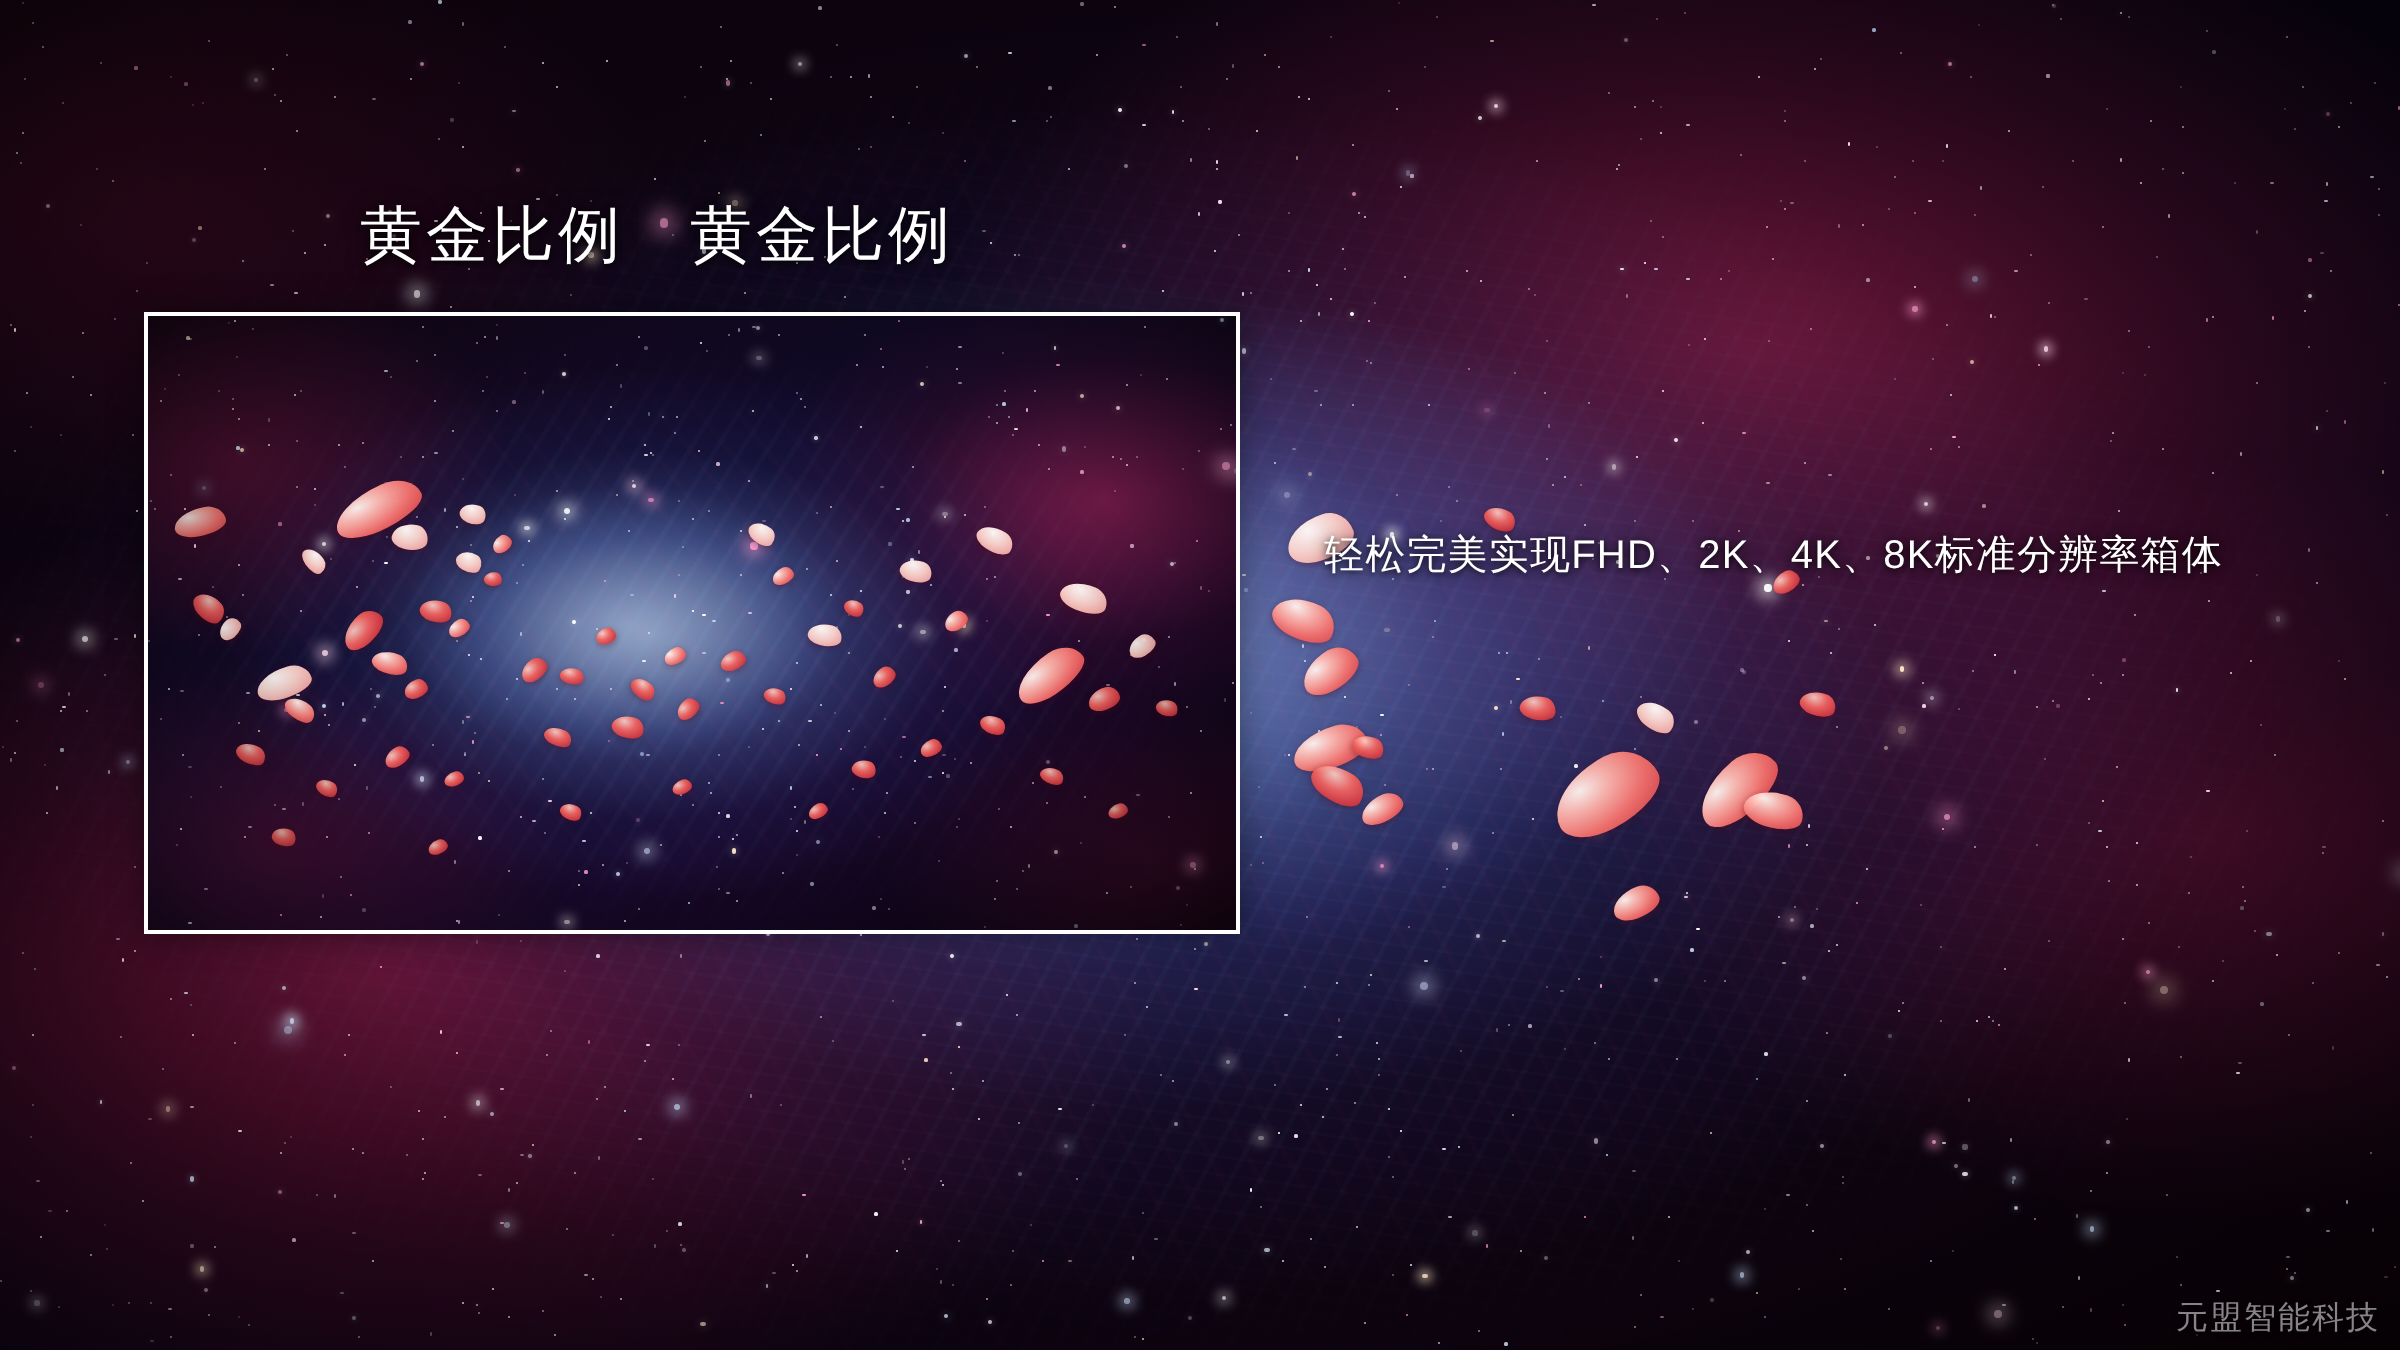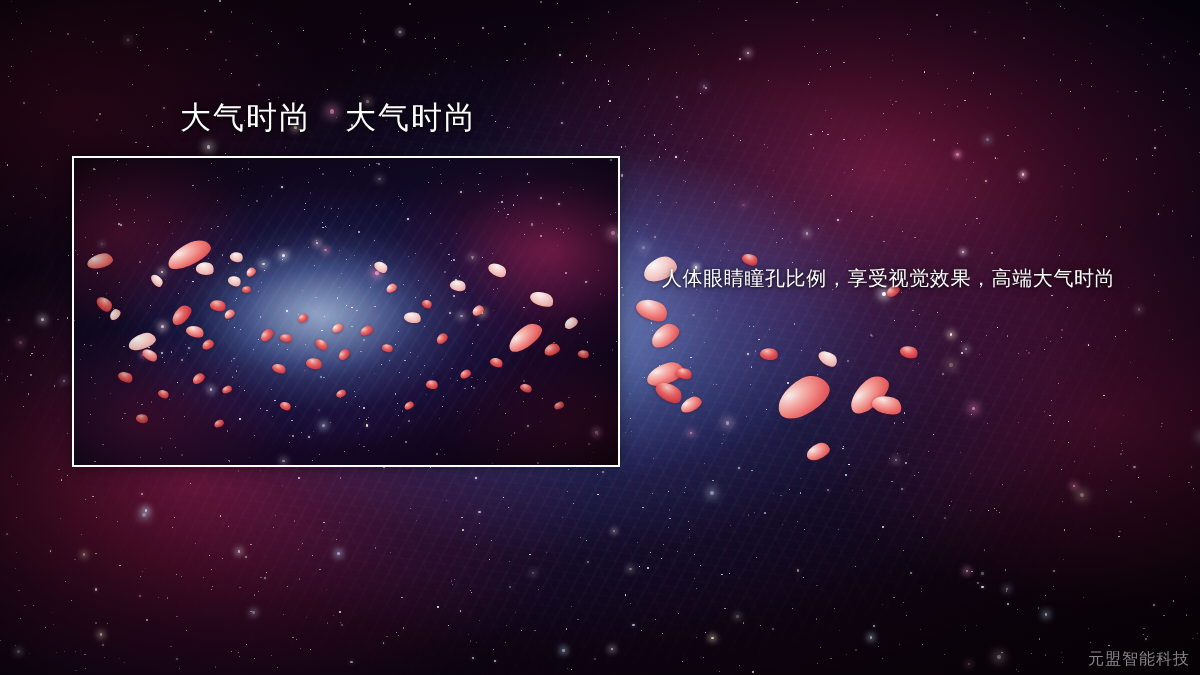--- a/index.html
+++ b/index.html
@@ -1404,21 +1404,21 @@
       <div class="star" style="left: 946.5px; top: 188.8px; width: 1.1px; height: 1.1px; background: rgb(220, 233, 255); opacity: 0.3;"></div>
       <div class="star" style="left: 797.1px; top: 520.8px; width: 1.1px; height: 1.1px; background: rgb(255, 159, 208); opacity: 0.68;"></div>
       <div class="star" style="left: 96.1px; top: 51.5px; width: 1.3px; height: 1.3px; background: rgb(255, 159, 208); opacity: 0.35;"></div>
       <div class="star" style="left: 538.2px; top: 589px; width: 1px; height: 1px; background: rgb(255, 217, 236); opacity: 0.55;"></div>
       <div class="star" style="left: 700px; top: 565.1px; width: 0.8px; height: 0.8px; background: rgb(255, 255, 255); opacity: 0.93;"></div>
       <div class="star" style="left: 902px; top: 80.3px; width: 0.8px; height: 0.8px; background: rgb(255, 217, 236); opacity: 0.45;"></div>
       <div class="star" style="left: 227.6px; top: 526.3px; width: 0.9px; height: 0.9px; background: rgb(255, 217, 236); opacity: 0.92;"></div>
     </div>
   <div class="bg-layer bg-vignette"></div>
 
-  <div class="title">大气时尚　大气时尚</div>
+  <div class="title">黄金比例　黄金比例</div>
 
   <div class="photo-frame">
     <div class="photo-inner">
       <div class="photo-bg"></div>
       <div class="photo-wisp"></div>
       <div class="stars" id="photo-stars">
           <div class="star" style="left: 388.7px; top: 25.2px; width: 0.9px; height: 0.9px; background: rgb(255, 217, 236); opacity: 0.31;"></div>
           <div class="star" style="left: 19.1px; top: 10.3px; width: 1.5px; height: 1.5px; background: rgb(255, 232, 201); opacity: 0.92;"></div>
           <div class="star" style="left: 133.6px; top: 22.4px; width: 1px; height: 1px; background: rgb(255, 255, 255); opacity: 0.55;"></div>
           <div class="star" style="left: 376.1px; top: 220.2px; width: 1.1px; height: 1.1px; background: rgb(255, 217, 236); opacity: 0.41;"></div>
@@ -1917,18 +1917,18 @@
       <div class="petal pale" style="left: 818px; top: 352px; width: 20px; height: 13px; transform: rotate(38deg);"></div>
       <div class="petal" style="left: 846px; top: 382px; width: 46px; height: 25px; transform: rotate(-40deg);"></div>
       <div class="petal" style="left: 872px; top: 396px; width: 30px; height: 18px; transform: rotate(18deg);"></div>
       <div class="petal" style="left: 806px; top: 444px; width: 24px; height: 15px; transform: rotate(-20deg);"></div>
       <div class="petal dark" style="left: 742px; top: 254px; width: 16px; height: 11px; transform: rotate(30deg);"></div>
       <div class="petal dark" style="left: 886px; top: 286px; width: 14px; height: 10px; transform: rotate(-26deg);"></div>
       <div class="petal dark" style="left: 900px; top: 346px; width: 18px; height: 12px; transform: rotate(20deg);"></div>
     </div>
 
   <div class="body-text">
-    <div class="body-line">人体眼睛瞳孔比例，享受视觉效果，高端大气时尚</div>
+    <div class="body-line">轻松完美实现FHD、2K、4K、8K标准分辨率箱体</div>
   </div>
 
   <div class="watermark">元盟智能科技</div>
 
 </div>
 
 </body></html>

